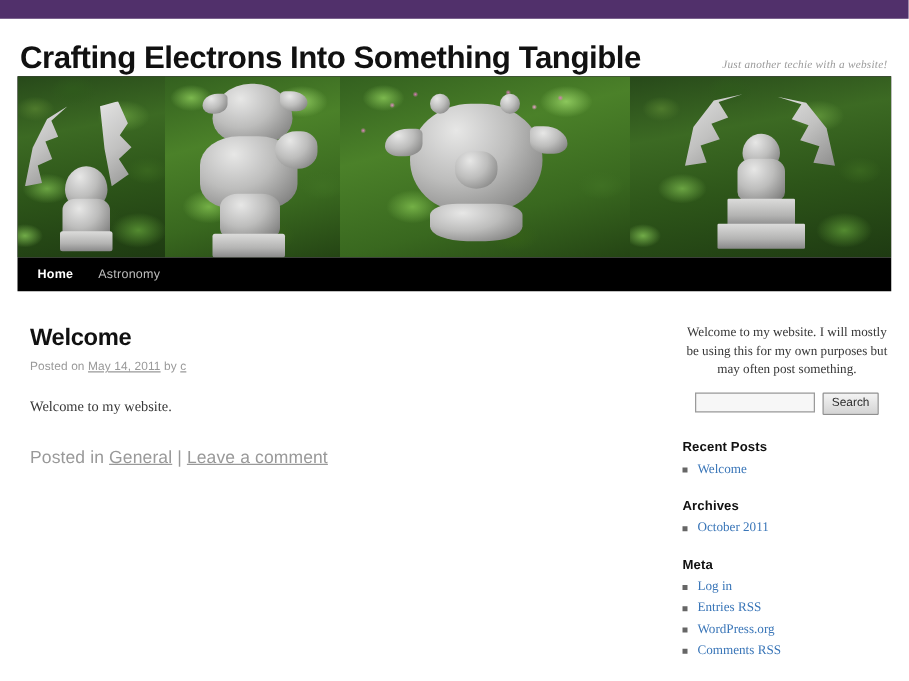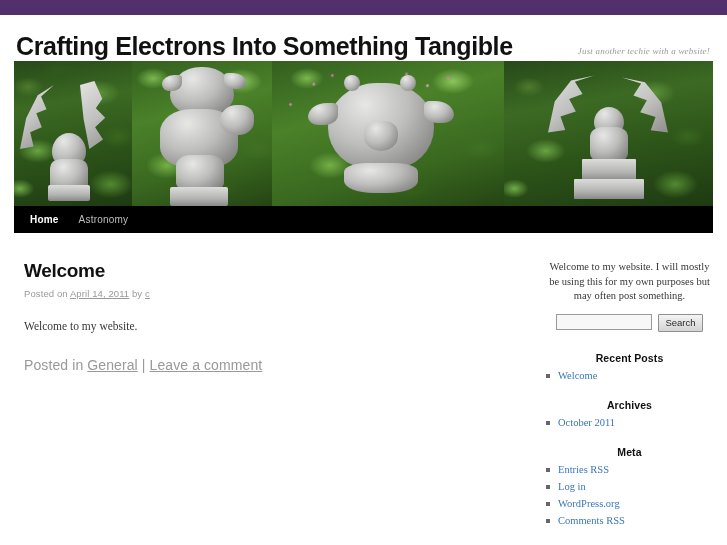--- a/index.html
+++ b/index.html
@@ -234,21 +234,20 @@
     cursor: pointer;
     border-radius: 1px;
   }
   .widget { margin-bottom: 16px; }
   .widget-title {
     font-size: 10.5px;
     font-weight: bold;
     color: #111111;
     margin: 0 0 5px 0;
     letter-spacing: 0.1px;
-    text-align: center;
   }
   .widget ul {
     list-style: none;
     margin: 0;
     padding: 0;
   }
   .widget li {
     position: relative;
     padding-left: 12px;
     margin-bottom: 3px;
@@ -338,21 +337,21 @@
   <div class="navbar">
     <a class="nav-item active" href="#">Home</a>
     <a class="nav-item" href="#">Astronomy</a>
   </div>
 
   <div class="content-wrap">
 
     <div class="main-col">
       <h2 class="entry-title">Welcome</h2>
       <div class="entry-meta">
-        <span>Posted on </span><a href="#">April 14, 2011</a><span> by </span><a href="#">c</a>
+        <span>Posted on </span><a href="#">May 14, 2011</a><span> by </span><a href="#">c</a>
       </div>
       <div class="entry-content">Welcome to my website.</div>
       <div class="entry-footer">
         <span>Posted in </span><a href="#">General</a><span> | </span><a href="#">Leave a comment</a>
       </div>
     </div>
 
     <div class="sidebar">
 
       <div class="sb-text">Welcome to my website. I will mostly be using this for my own purposes but may often post something.</div>
@@ -380,28 +379,28 @@
             <a href="#">October 2011</a>
           </li>
         </ul>
       </div>
 
       <div class="widget">
         <h3 class="widget-title">Meta</h3>
         <ul>
           <li>
             <span class="bullet"></span>
+            <a href="#">Log in</a>
+          </li>
+          <li>
+            <span class="bullet"></span>
             <a href="#">Entries RSS</a>
           </li>
           <li>
             <span class="bullet"></span>
-            <a href="#">Log in</a>
-          </li>
-          <li>
-            <span class="bullet"></span>
             <a href="#">WordPress.org</a>
           </li>
           <li>
             <span class="bullet"></span>
             <a href="#">Comments RSS</a>
           </li>
         </ul>
       </div>
 
     </div>

